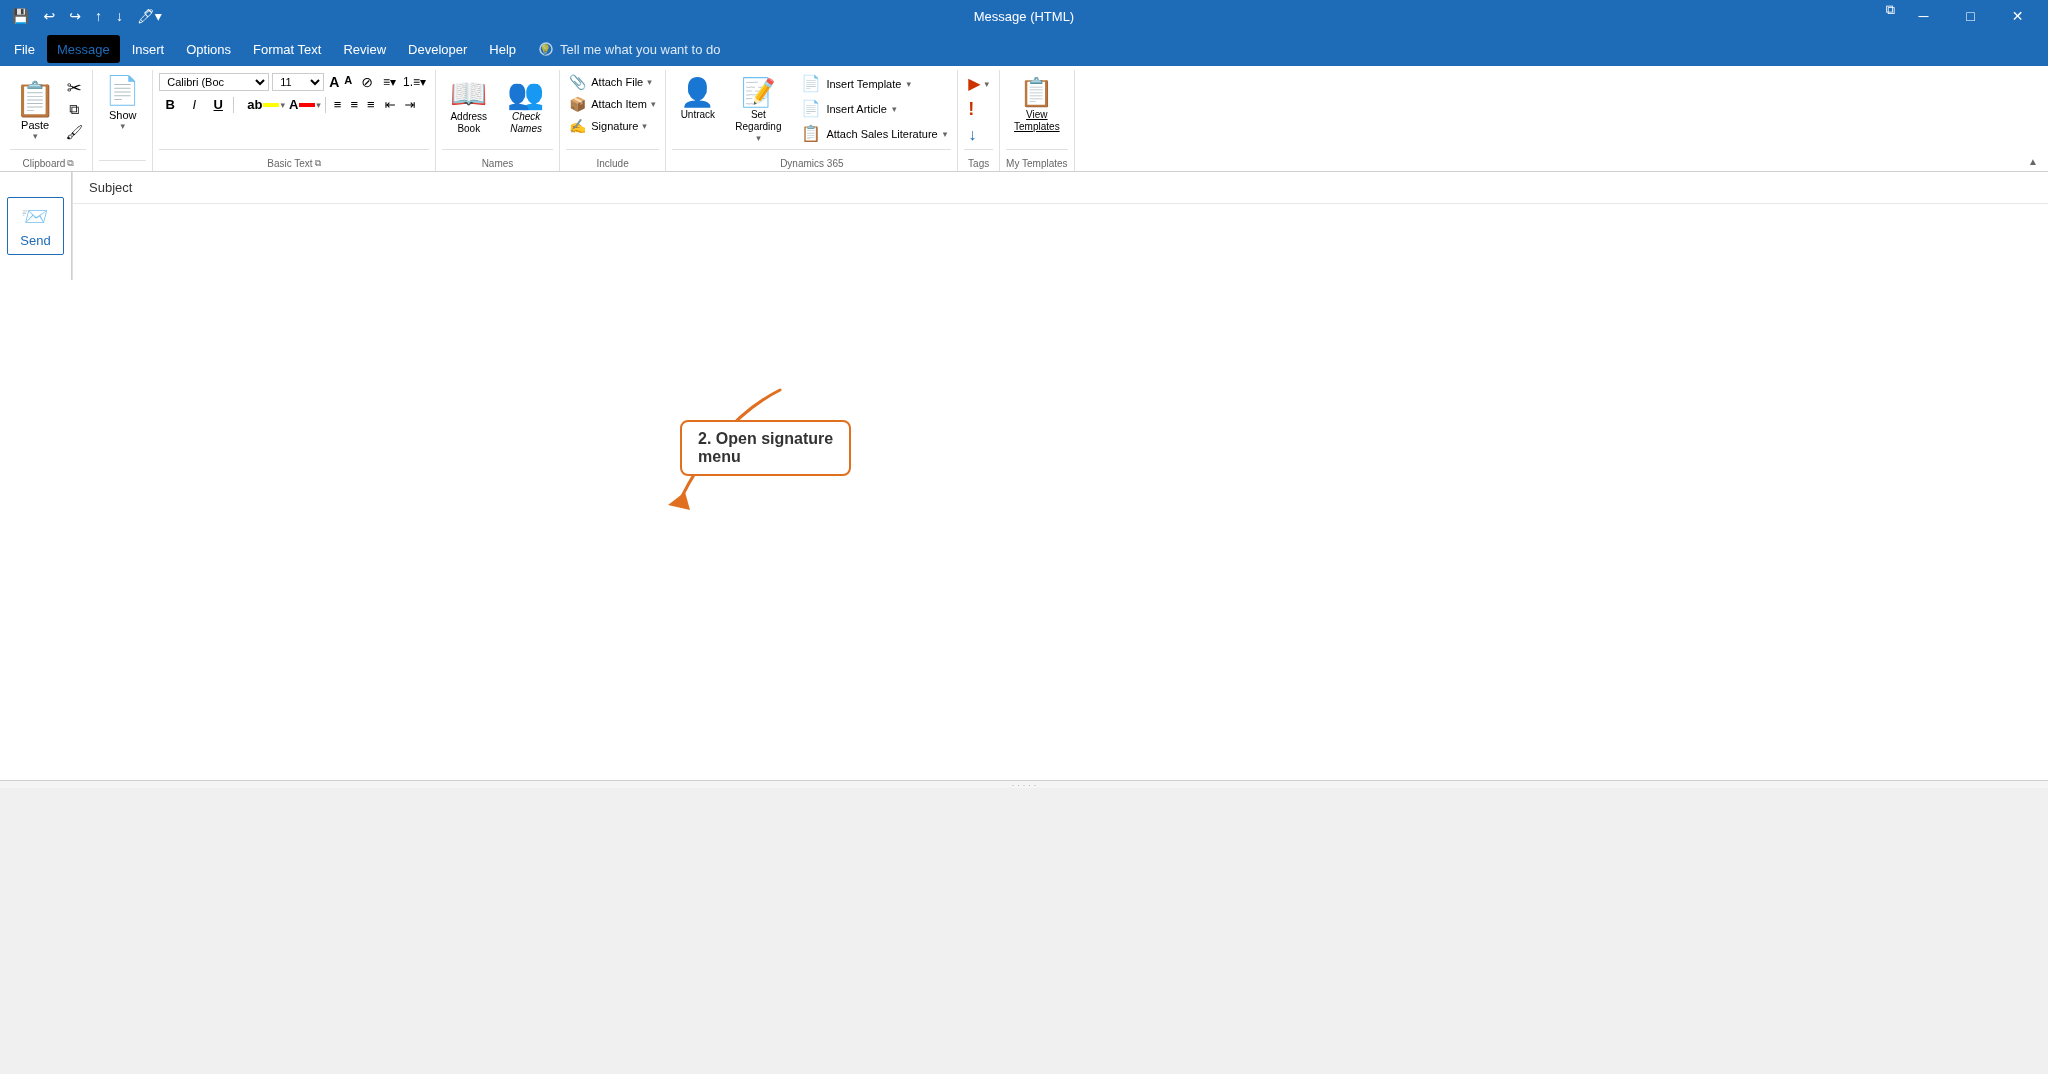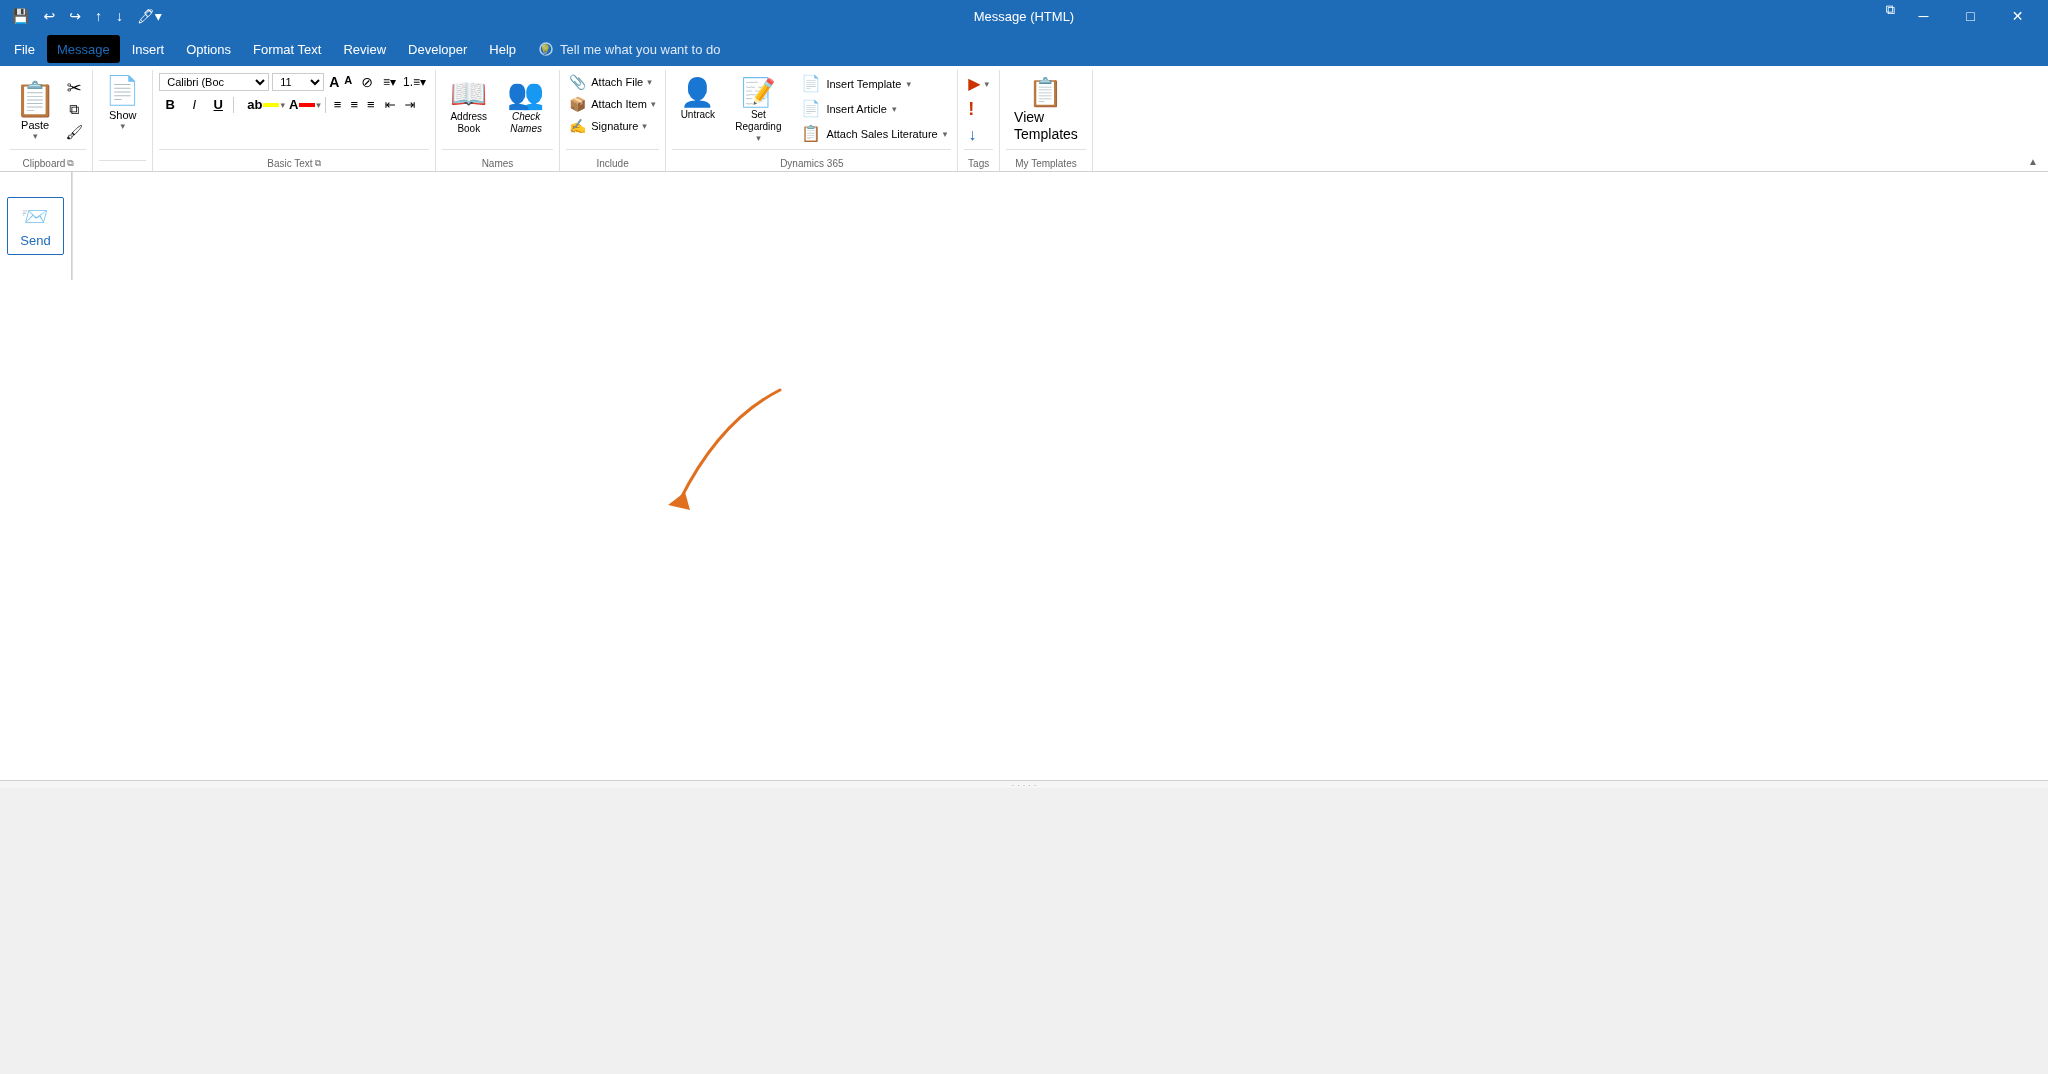--- a/index.html
+++ b/index.html
@@ -504,46 +504,53 @@
         </div>
       </div>
     </div>
     <div class="ribbon-group-label" style="display:flex;align-items:center;justify-content:center;gap:2px;">Tags</div>
   </div>
 
   <div class="ribbon-group">
     <div class="ribbon-group-content">
       <div class="my-templates-btn">
         <span style="font-size:28px;">📋</span>
-        <span style="font-size:14px;line-height:1.2;">View<br>Templates</span>
+        <span style="font-size:10px;text-align:center;line-height:1.2;text-decoration:underline;">View<br>Templates</span>
       </div>
     </div>
     <div class="ribbon-group-label">My Templates</div>
   </div>
 
   <div class="ribbon-expand" style="margin-left:auto;align-self:flex-end;padding:4px 6px;">▲</div>
 
 </div>
 
 <div class="email-area">
   <div style="display:flex;">
 
     <div class="send-panel">
       <div class="send-btn">
         <span style="font-size:22px;">📨</span>
         <span>Send</span>
       </div>
     </div>
 
     <div style="flex:1;border-left:1px solid #e0e0e0;">
+      <div class="email-row">
+        <span class="email-row-label" style="text-decoration:none;color:#333;">Subject</span>
+        <input class="email-row-input" type="text" style="">
+      </div>
     </div>
   </div>
 
   <div class="email-body" style="position:relative;">
 
+    <div class="annotation-tooltip" style="top: 140px; left: 680px;">
+      <span>2. Open signature<br>menu</span>
+    </div>
 
     <svg style="position:absolute;top:80px;left:520px;width:300px;height:200px;pointer-events:none;" viewBox="0 0 300 200">
       <path d="M 260 30 Q 200 60 160 140" stroke="#e07020" stroke-width="3" fill="none" stroke-linecap="round"></path>
       <polygon points="148,145 165,132 170,150" fill="#e07020"></polygon>
     </svg>
 
   </div>
 </div>
 
 <div style="height:8px;background:#f5f5f5;border-top:1px solid #d0d0d0;display:flex;align-items:center;justify-content:center;">

